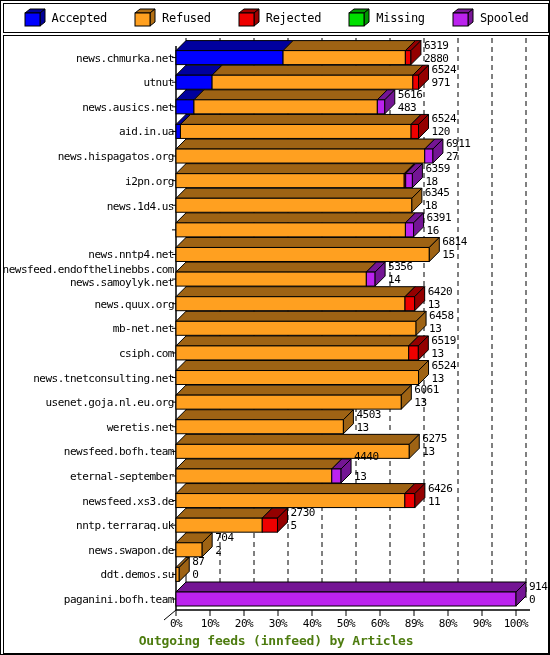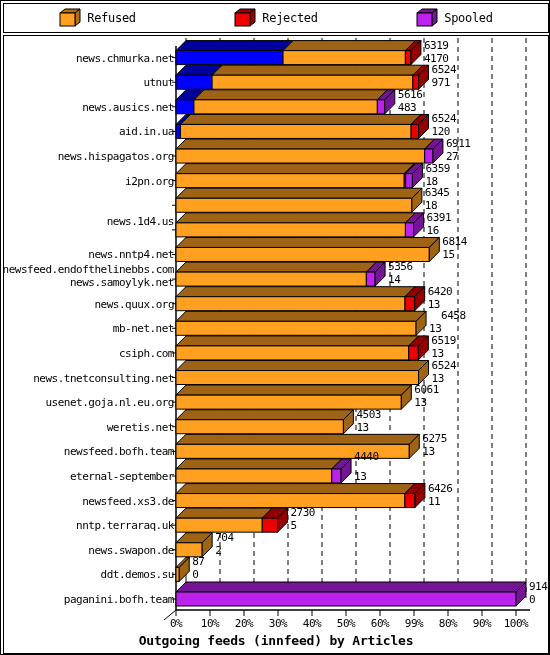--- a/index.html
+++ b/index.html
@@ -97,30 +97,40 @@
     letter-spacing: -0.5px;
     transform: translateX(-50%);
   }
 
   #chart-title {
     position: absolute;
     left: 0; right: 0;
     text-align: center;
     font-size: 13px;
     font-weight: bold;
-    color: #000000;
+    color: #4d7c0f;
     letter-spacing: -0.2px;
   }
 </style>
 </head>
 <body>
 
 <div id="chart-root">
 
   <div id="legend">
+      <div class="legend-item">
+        <span class="cube">
+          <svg width="22" height="20" viewBox="0 0 22 20">
+            <polygon points="1,5 6,1 21,1 16,5" fill="#000099" stroke="#000" stroke-width="1"></polygon>
+            <polygon points="16,5 21,1 21,14 16,18" fill="#000099" stroke="#000" stroke-width="1"></polygon>
+            <rect x="1" y="5" width="15" height="13" fill="#0000ff" stroke="#000" stroke-width="1"></rect>
+          </svg>
+        </span>
+        <span class="legend-label">Accepted</span>
+      </div>
       <div class="legend-item">
         <span class="cube">
           <svg width="22" height="20" viewBox="0 0 22 20">
             <polygon points="1,5 6,1 21,1 16,5" fill="#b36f13" stroke="#000" stroke-width="1"></polygon>
             <polygon points="16,5 21,1 21,14 16,18" fill="#b36f13" stroke="#000" stroke-width="1"></polygon>
             <rect x="1" y="5" width="15" height="13" fill="#ffa020" stroke="#000" stroke-width="1"></rect>
           </svg>
         </span>
         <span class="legend-label">Refused</span>
       </div>
@@ -130,38 +140,48 @@
             <polygon points="1,5 6,1 21,1 16,5" fill="#9e0000" stroke="#000" stroke-width="1"></polygon>
             <polygon points="16,5 21,1 21,14 16,18" fill="#9e0000" stroke="#000" stroke-width="1"></polygon>
             <rect x="1" y="5" width="15" height="13" fill="#ee0000" stroke="#000" stroke-width="1"></rect>
           </svg>
         </span>
         <span class="legend-label">Rejected</span>
       </div>
       <div class="legend-item">
         <span class="cube">
           <svg width="22" height="20" viewBox="0 0 22 20">
+            <polygon points="1,5 6,1 21,1 16,5" fill="#009900" stroke="#000" stroke-width="1"></polygon>
+            <polygon points="16,5 21,1 21,14 16,18" fill="#009900" stroke="#000" stroke-width="1"></polygon>
+            <rect x="1" y="5" width="15" height="13" fill="#00e000" stroke="#000" stroke-width="1"></rect>
+          </svg>
+        </span>
+        <span class="legend-label">Missing</span>
+      </div>
+      <div class="legend-item">
+        <span class="cube">
+          <svg width="22" height="20" viewBox="0 0 22 20">
             <polygon points="1,5 6,1 21,1 16,5" fill="#7a1599" stroke="#000" stroke-width="1"></polygon>
             <polygon points="16,5 21,1 21,14 16,18" fill="#7a1599" stroke="#000" stroke-width="1"></polygon>
             <rect x="1" y="5" width="15" height="13" fill="#bb22ee" stroke="#000" stroke-width="1"></rect>
           </svg>
         </span>
         <span class="legend-label">Spooled</span>
       </div>
     </div>
 
   <div id="plot-frame">
     <div id="ylabels-col">
         <div class="ylabel" style="top: 16.6087px;">news.chmurka.net</div>
         <div class="ylabel" style="top: 41.2174px;">utnut</div>
         <div class="ylabel" style="top: 65.8261px;">news.ausics.net</div>
         <div class="ylabel" style="top: 90.4348px;">aid.in.ua</div>
         <div class="ylabel" style="top: 115.043px;">news.hispagatos.org</div>
         <div class="ylabel" style="top: 139.652px;">i2pn.org</div>
-        <div class="ylabel" style="top: 180px; margin-left: 24px;">news.1d4.us</div>
+        <div class="ylabel" style="top: 165px; margin-left: 24px;">news.1d4.us</div>
         <div class="ylabel" style="top: 188.87px; margin-top: 39px;">newsfeed.endofthelinebbs.com</div>
         <div class="ylabel" style="top: 213.478px;">news.nntp4.net</div>
         <div class="ylabel" style="top: 241px;">news.samoylyk.net</div>
         <div class="ylabel" style="top: 262.696px;">news.quux.org</div>
         <div class="ylabel" style="top: 287.304px;">mb-net.net</div>
         <div class="ylabel" style="top: 311.913px;">csiph.com</div>
         <div class="ylabel" style="top: 336.522px;">news.tnetconsulting.net</div>
         <div class="ylabel" style="top: 361.13px;">usenet.goja.nl.eu.org</div>
         <div class="ylabel" style="top: 385.739px;">weretis.net</div>
         <div class="ylabel" style="top: 410.348px;">newsfeed.bofh.team</div>
@@ -368,42 +388,42 @@
         <line x1="308" y1="574" x2="308" y2="580" stroke="#000" stroke-width="1"></line>
         <line x1="342" y1="574" x2="342" y2="580" stroke="#000" stroke-width="1"></line>
         <line x1="376" y1="574" x2="376" y2="580" stroke="#000" stroke-width="1"></line>
         <line x1="410" y1="574" x2="410" y2="580" stroke="#000" stroke-width="1"></line>
         <line x1="444" y1="574" x2="444" y2="580" stroke="#000" stroke-width="1"></line>
         <line x1="478" y1="574" x2="478" y2="580" stroke="#000" stroke-width="1"></line>
         <line x1="512" y1="574" x2="512" y2="580" stroke="#000" stroke-width="1"></line>
       </svg>
     <div id="overlay">
         <div class="vlabel" style="left: 419.907px; top: 3.6087px;">6319</div>
-        <div class="vlabel" style="left: 419.907px; top: 16.6087px;">4170</div>
+        <div class="vlabel" style="left: 419.907px; top: 16.6087px;">2880</div>
         <div class="vlabel" style="left: 427.528px; top: 28.2174px;">6524</div>
         <div class="vlabel" style="left: 427.528px; top: 41.2174px;">971</div>
         <div class="vlabel" style="left: 393.773px; top: 52.8261px;">5616</div>
         <div class="vlabel" style="left: 393.773px; top: 65.8261px;">483</div>
         <div class="vlabel" style="left: 427.528px; top: 77.4348px;">6524</div>
         <div class="vlabel" style="left: 427.528px; top: 90.4348px;">120</div>
         <div class="vlabel" style="left: 441.914px; top: 102.043px;">6911</div>
         <div class="vlabel" style="left: 441.914px; top: 115.043px;">27</div>
         <div class="vlabel" style="left: 421.394px; top: 126.652px;">6359</div>
         <div class="vlabel" style="left: 421.394px; top: 139.652px;">18</div>
         <div class="vlabel" style="left: 420.874px; top: 151.261px;">6345</div>
         <div class="vlabel" style="left: 420.874px; top: 164.261px;">18</div>
         <div class="vlabel" style="left: 422.584px; top: 175.87px;">6391</div>
         <div class="vlabel" style="left: 422.584px; top: 188.87px;">16</div>
         <div class="vlabel" style="left: 438.309px; top: 200.478px; text-align: right;">6814</div>
         <div class="vlabel" style="left: 438.309px; top: 213.478px;">15</div>
         <div class="vlabel" style="left: 384.108px; top: 225.087px;">5356</div>
         <div class="vlabel" style="left: 384.108px; top: 238.087px;">14</div>
         <div class="vlabel" style="left: 423.662px; top: 249.696px;">6420</div>
         <div class="vlabel" style="left: 423.662px; top: 262.696px;">13</div>
-        <div class="vlabel" style="left: 425.074px; top: 274.304px; margin-left: 12px;">6458</div>
+        <div class="vlabel" style="left: 425.074px; top: 274.304px;">6458</div>
         <div class="vlabel" style="left: 425.074px; top: 287.304px;">13</div>
         <div class="vlabel" style="left: 427.342px; top: 298.913px;">6519</div>
         <div class="vlabel" style="left: 427.342px; top: 311.913px;">13</div>
         <div class="vlabel" style="left: 427.528px; top: 323.522px;">6524</div>
         <div class="vlabel" style="left: 427.528px; top: 336.522px;">13</div>
         <div class="vlabel" style="left: 410.316px; top: 348.13px;">6061</div>
         <div class="vlabel" style="left: 410.316px; top: 361.13px;">13</div>
         <div class="vlabel" style="left: 352.398px; top: 372.739px;">4503</div>
         <div class="vlabel" style="left: 352.398px; top: 385.739px;">13</div>
         <div class="vlabel" style="left: 418.271px; top: 397.348px;">6275</div>
@@ -420,21 +440,21 @@
         <div class="vlabel" style="left: 188.234px; top: 533.391px;">0</div>
         <div class="vlabel" style="left: 525px; top: 545px;">9146</div>
         <div class="vlabel" style="left: 525px; top: 558px;">0</div>
         <div class="xtick" style="left: 172px; top: 581px;">0%</div>
         <div class="xtick" style="left: 206px; top: 581px;">10%</div>
         <div class="xtick" style="left: 240px; top: 581px;">20%</div>
         <div class="xtick" style="left: 274px; top: 581px;">30%</div>
         <div class="xtick" style="left: 308px; top: 581px;">40%</div>
         <div class="xtick" style="left: 342px; top: 581px;">50%</div>
         <div class="xtick" style="left: 376px; top: 581px;">60%</div>
-        <div class="xtick" style="left: 410px; top: 581px;">99%</div>
+        <div class="xtick" style="left: 410px; top: 581px;">89%</div>
         <div class="xtick" style="left: 444px; top: 581px;">80%</div>
         <div class="xtick" style="left: 478px; top: 581px;">90%</div>
         <div class="xtick" style="left: 512px; top: 581px;">100%</div>
       </div>
     <div id="chart-title" style="top: 597px;">Outgoing feeds (innfeed) by Articles</div>
   </div>
 
 </div>
 
 </body></html>

